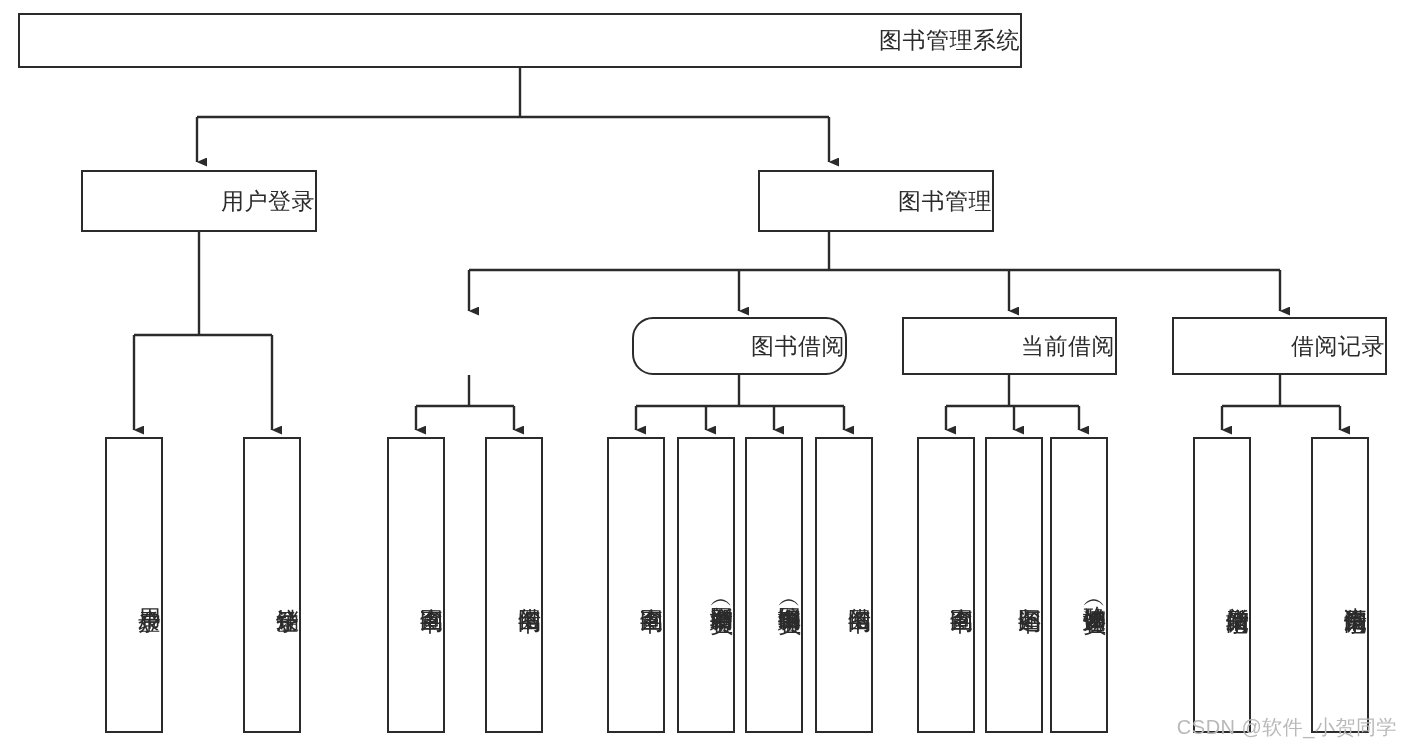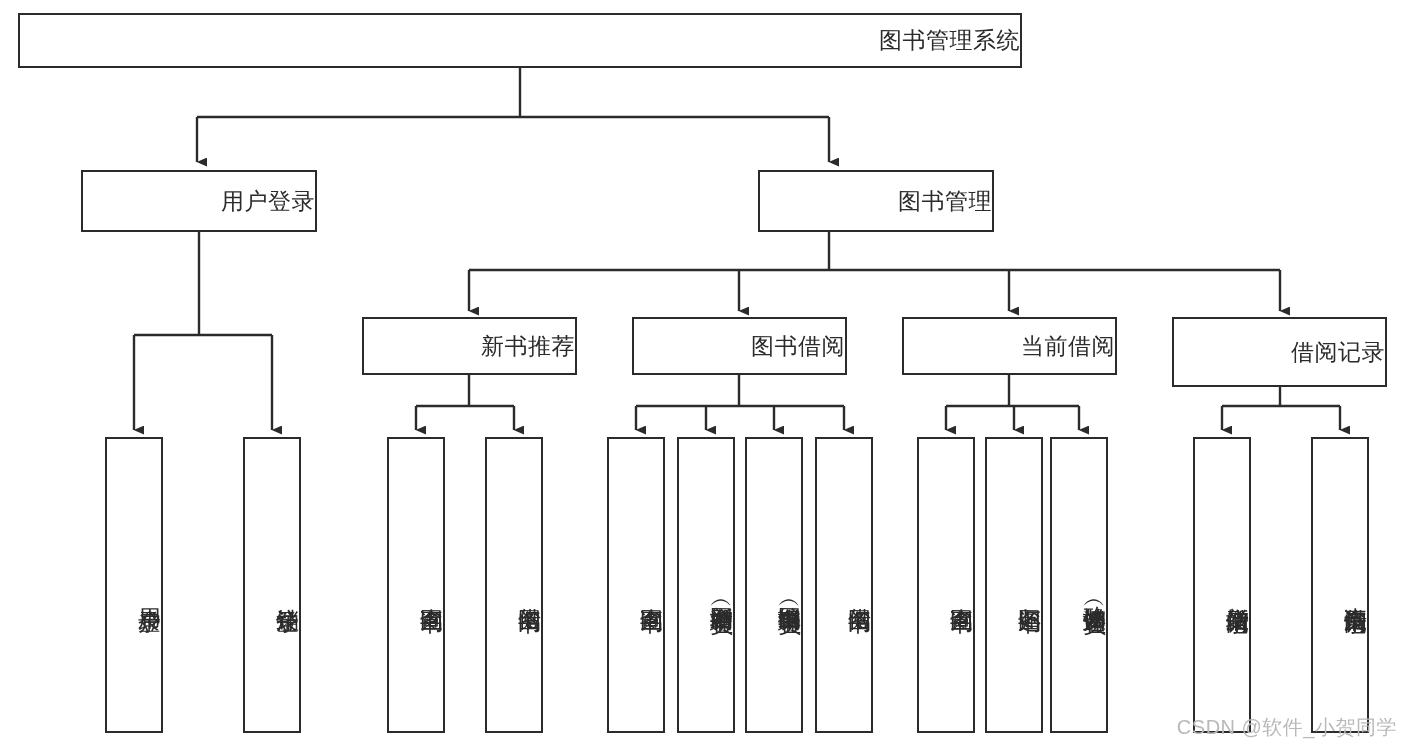--- a/index.html
+++ b/index.html
@@ -122,30 +122,27 @@
     <span>图书管理系统</span>
   </div>
 
   <div class="node horiz" style="left:81px; top:170px; width:236px; height:62px;">
     <span>用户登录</span>
   </div>
   <div class="node horiz" style="left:711px; top:170px; width:236px; height:62px;margin-left:47px;">
     <span>图书管理</span>
   </div>
 
-  <div class="node horiz" style="left:362px; top:317px; width:215px; height:58px;">
-    <span>新书推荐</span>
-  </div>
-  <div class="node horiz" style="left:632px; top:317px; width:215px; height:58px;">
+  <div class="node horiz" style="left:632px; top:317px; width:215px; height:58px;border-radius:21px;">
     <span>图书借阅</span>
   </div>
   <div class="node horiz" style="left:902px; top:317px; width:215px; height:58px;padding-left:12px;">
     <span>当前借阅</span>
   </div>
-  <div class="node horiz" style="left:1172px; top:317px; width:215px; height:70px;">
+  <div class="node horiz" style="left:1172px; top:317px; width:215px; height:58px;">
     <span>借阅记录</span>
   </div>
 
   <div class="node vert" style="left:105px; top:437px; width:58px; height:296px;">
     <span>用户登录</span>
   </div>
   <div class="node vert" style="left:243px; top:437px; width:58px; height:296px;">
     <span>注销登录</span>
   </div>
 

